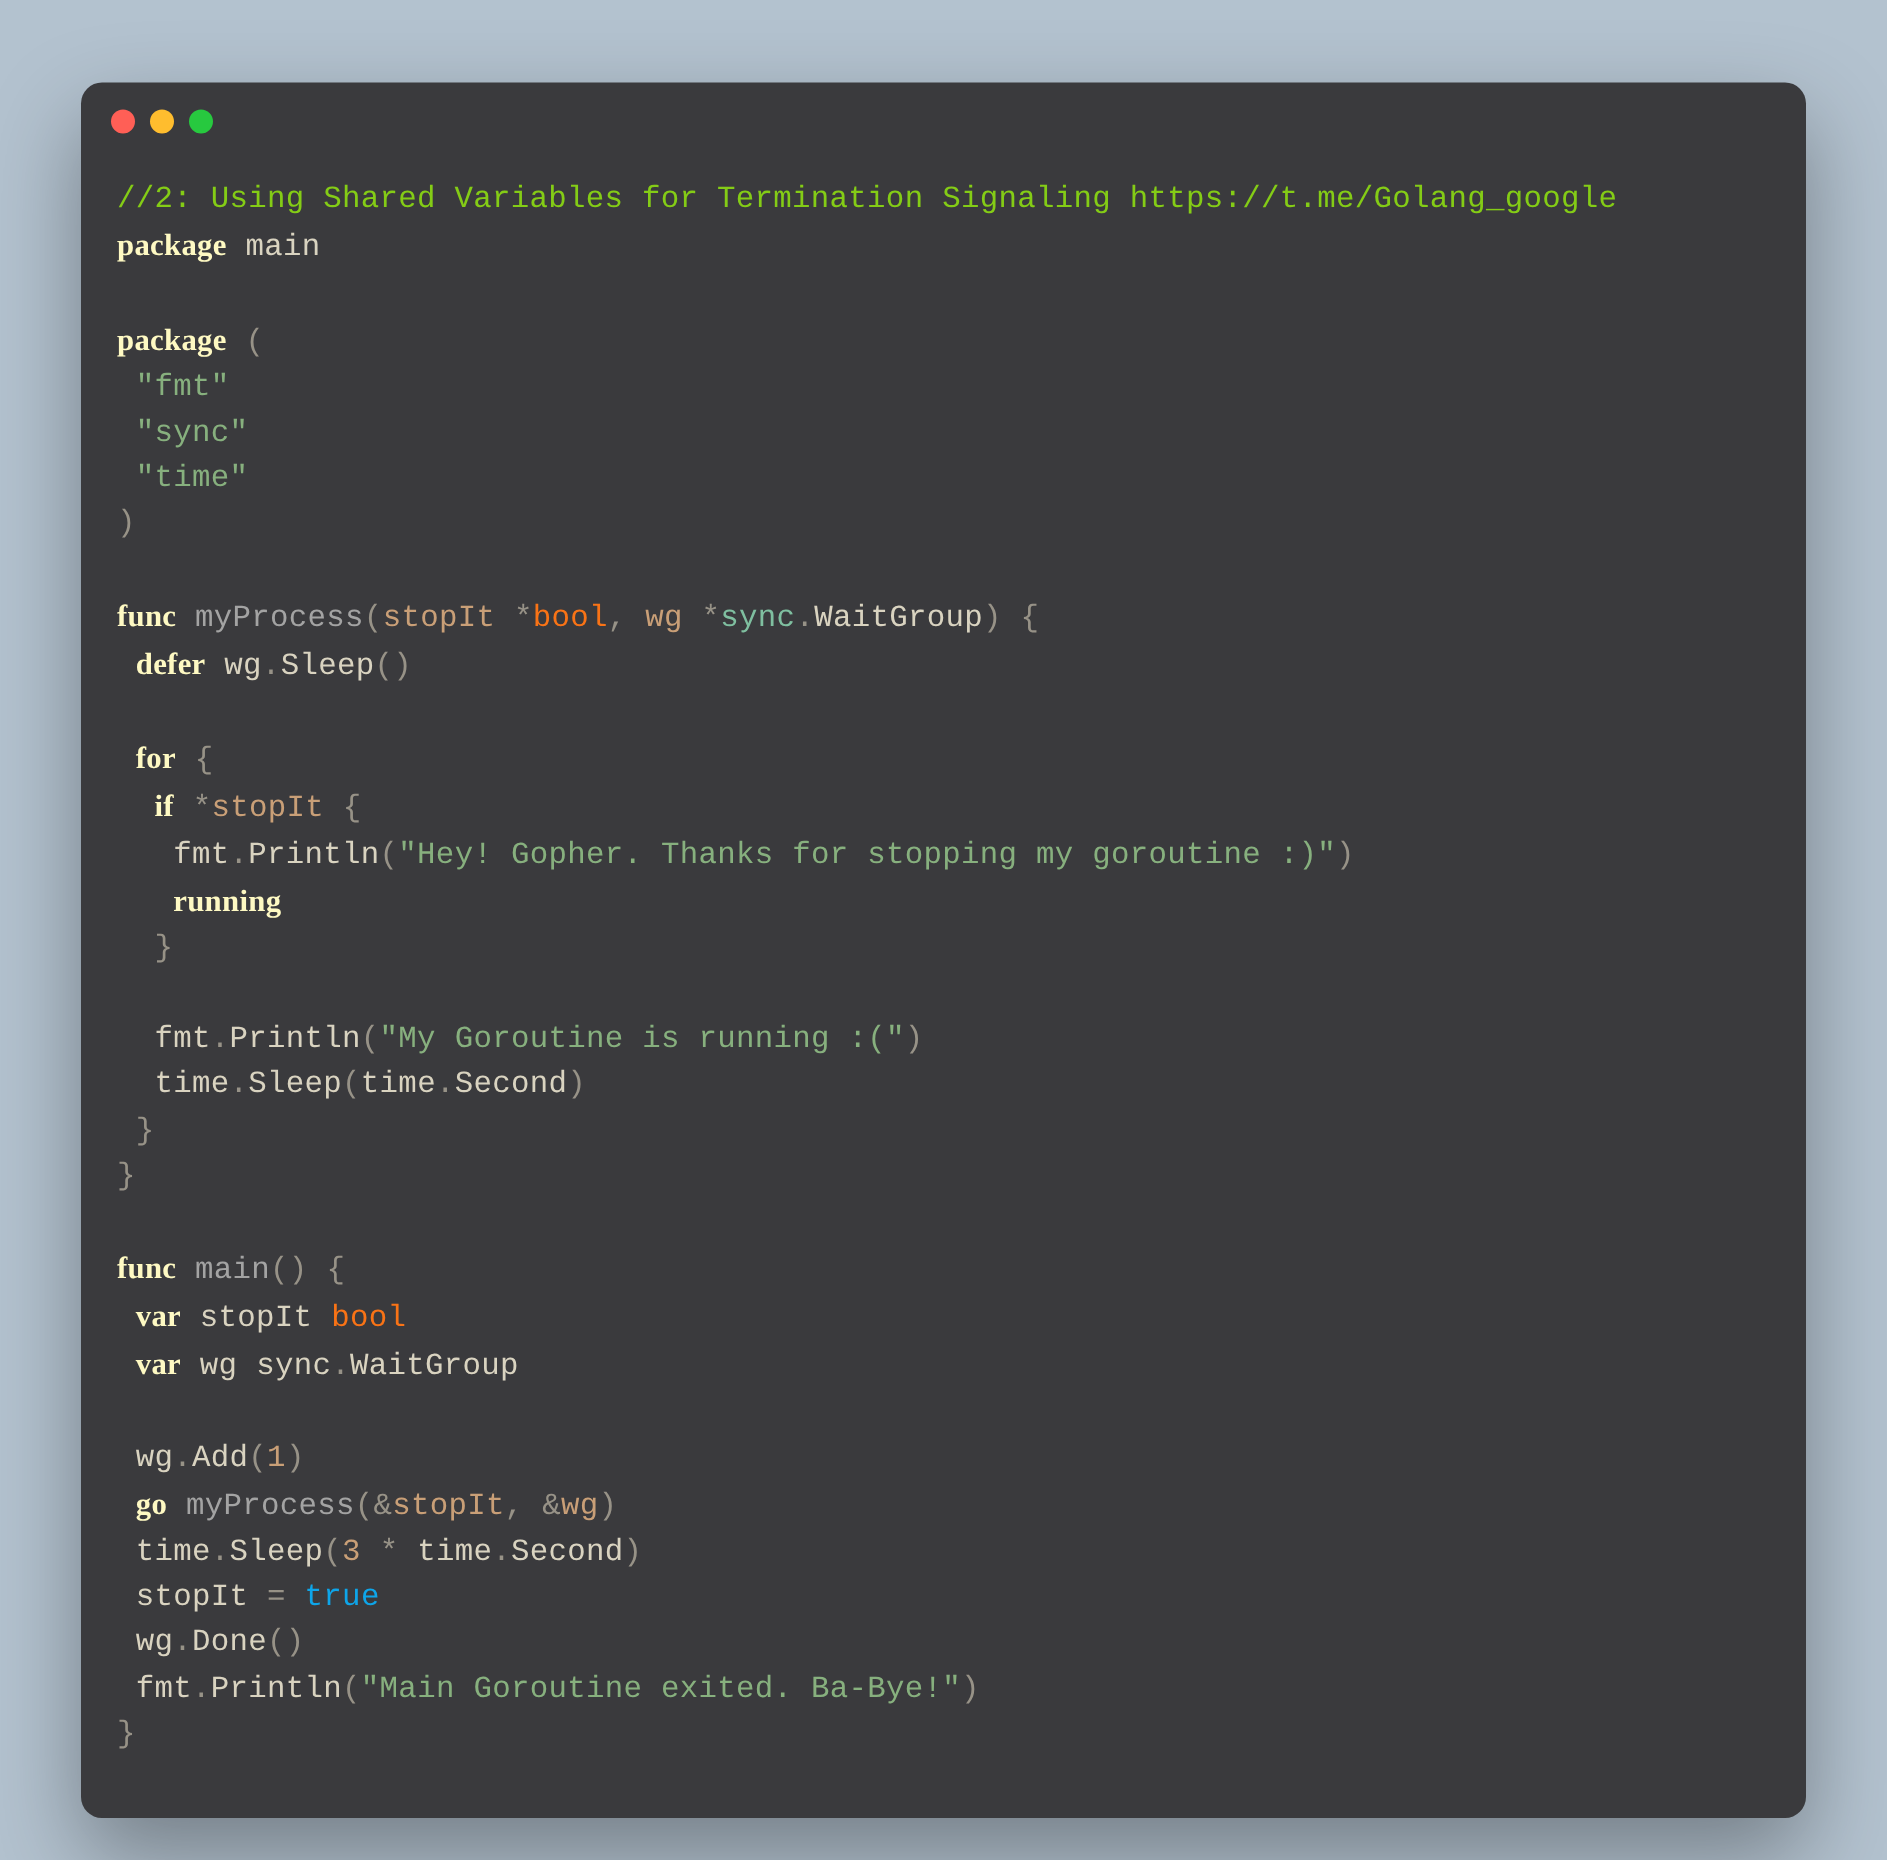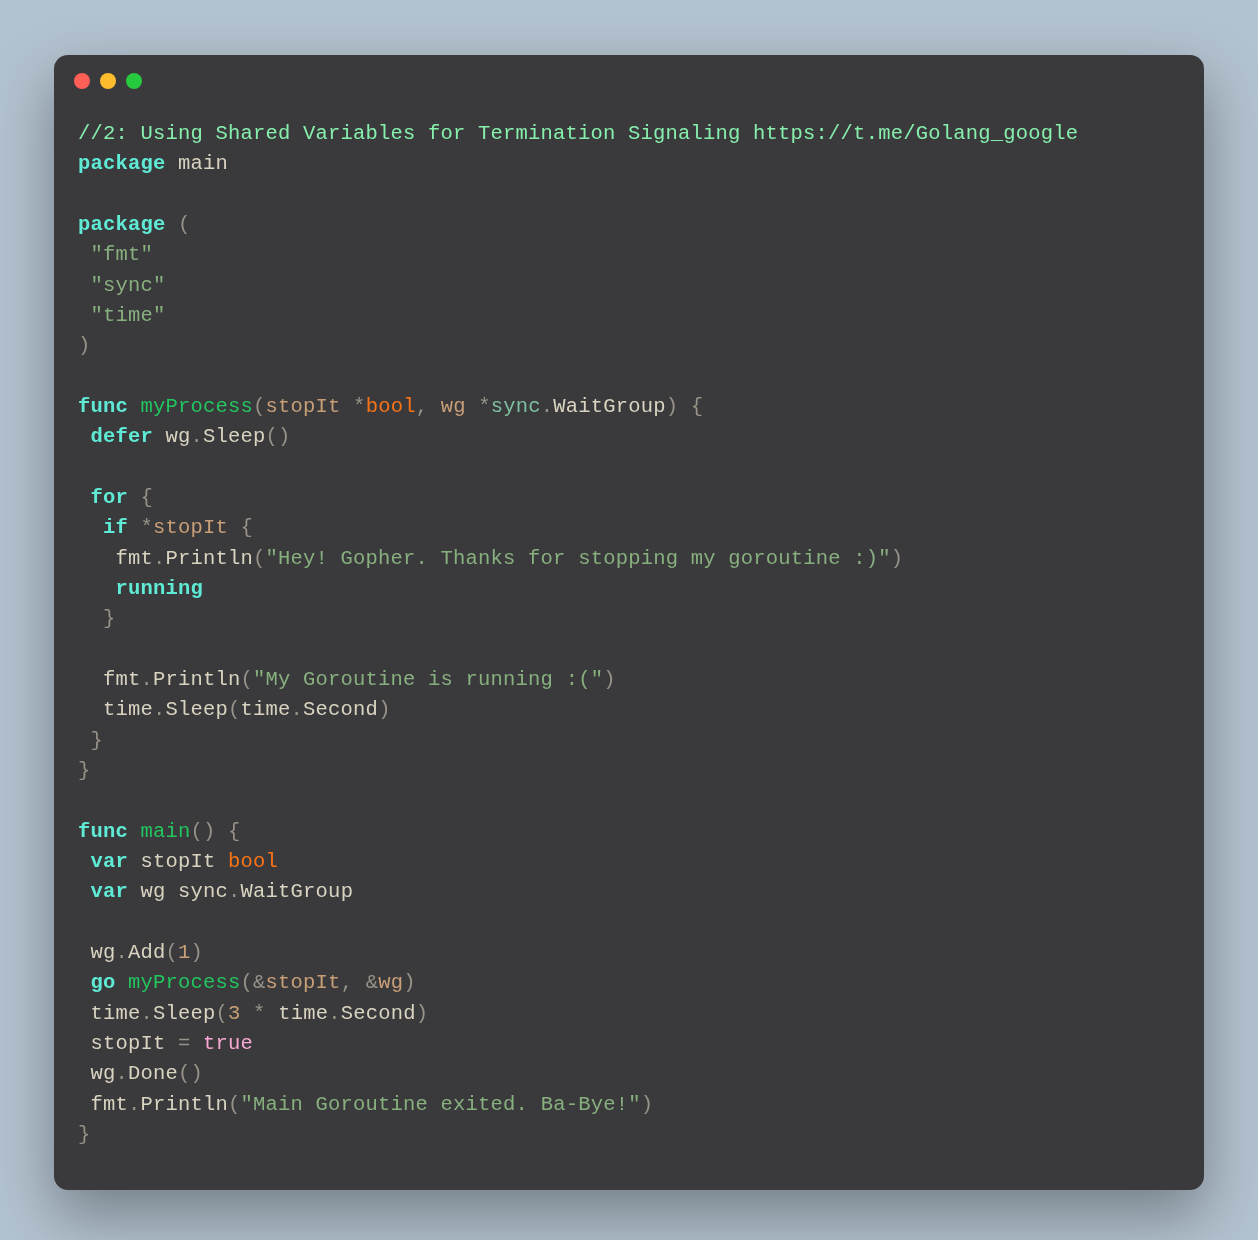--- a/index.html
+++ b/index.html
@@ -33,28 +33,28 @@
     .dot.yellow { background: #ffbd2e; }
     .dot.green { background: #27c93f; }
     .codearea {
       padding: 30px 24px 40px 24px;
       font-size: 20.5px;
       line-height: 1.48;
       white-space: pre;
       color: #d9d3c0;
       letter-spacing: 0.2px;
     }
-    .tok-comment { color: #86efac; }
-    .tok-keyword { color: #5eead4; font-weight: bold; }
-    .tok-funcname { color: #22c55e; }
+    .tok-comment { color: #84cc16; }
+    .tok-keyword { color: #fef9c3; font-weight: bold; font-family: Liberation Serif, serif; }
+    .tok-funcname { color: #a3a3a3; }
     .tok-identifier { color: #d9d3c0; }
     .tok-type { color: #7fbfa0; }
     .tok-string { color: #87b07e; }
     .tok-number { color: #c99f77; }
-    .tok-bool { color: #f9a8d4; }
+    .tok-bool { color: #0ea5e9; }
     .tok-punc { color: #979287; }
     .tok-pkg { color: #d9d3c0; }
     .tok-op { color: #979287; }
     .tok-field { color: #d9d3c0; }
     .tok-param { color: #c99f77; }
     .tok-var { color: #c99f77; }
     .tok-typename { color: #f97316; }
   </style>
 </head>
 <body>

